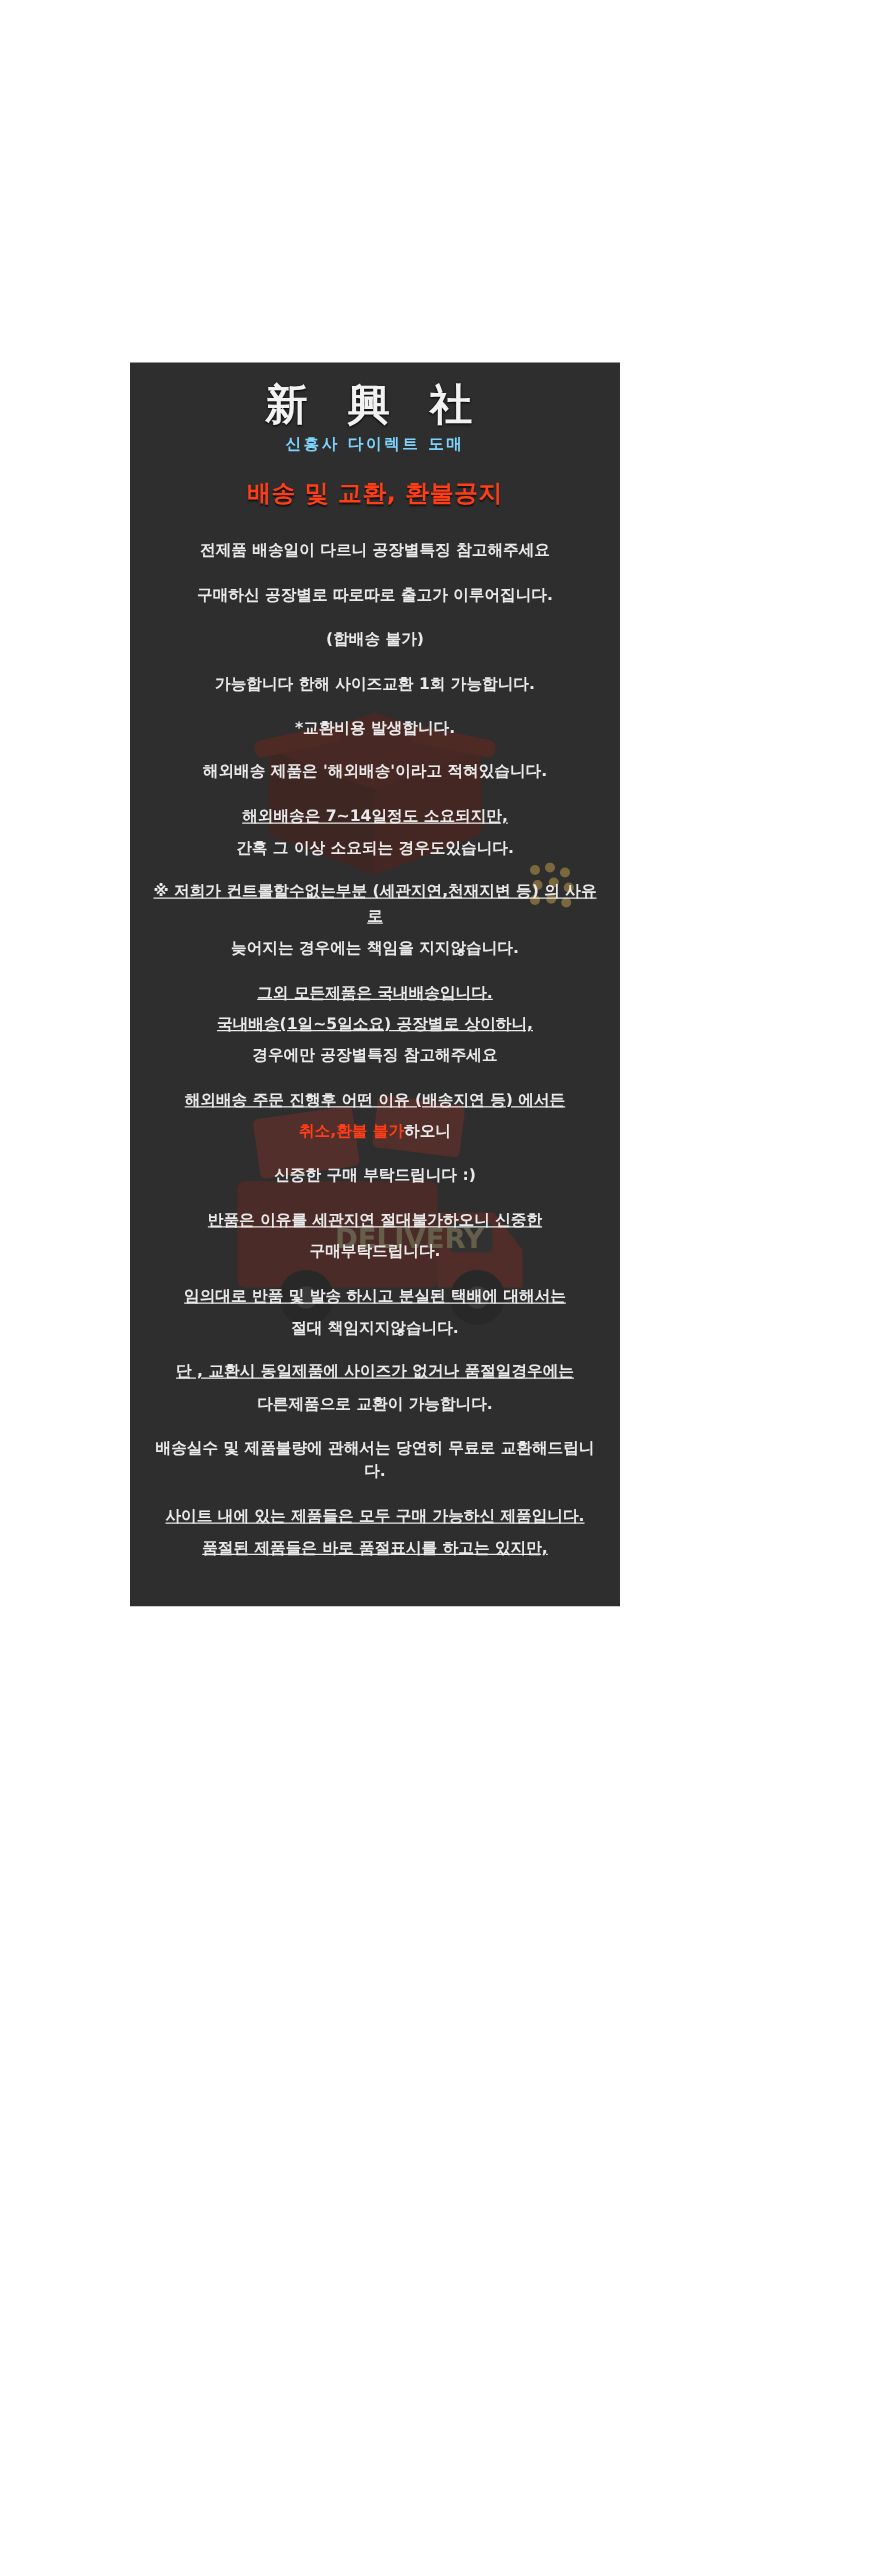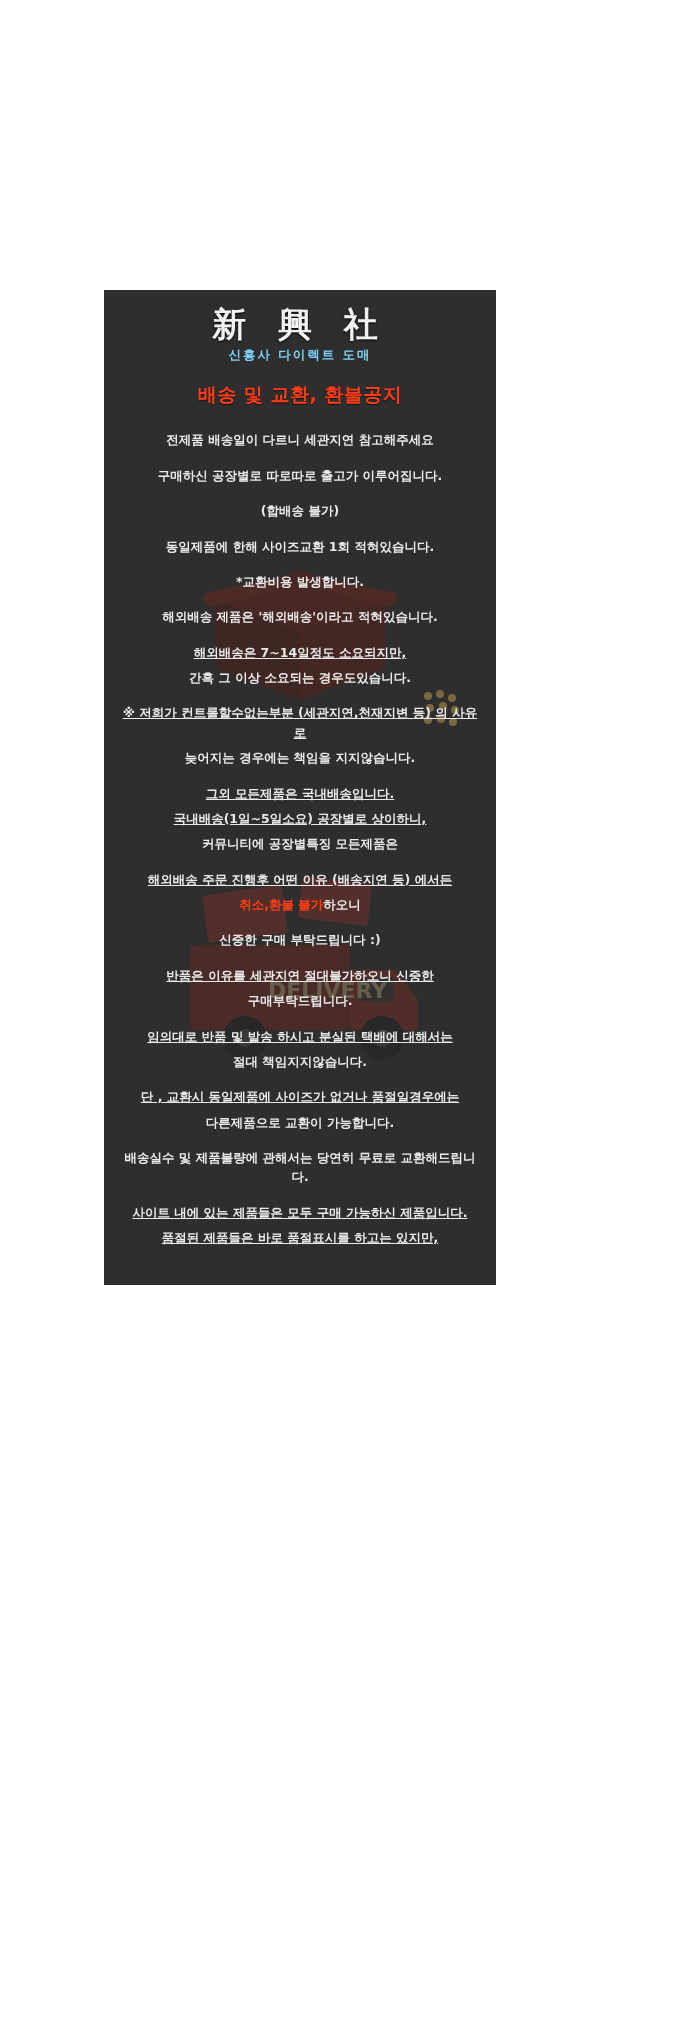--- a/index.html
+++ b/index.html
@@ -150,37 +150,37 @@
       </g>
     </svg>
 
     <div class="content">
 
       <div class="logo-cjk">新 興 社</div>
       <div class="logo-sub">신흥사 다이렉트 도매</div>
 
       <div class="headline">배송 및 교환, 환불공지</div>
 
-      <p class="line">전제품 배송일이 다르니 세관지연 참고해주세요</p>
+      <p class="line">전제품 배송일이 다르니 공장별특징 참고해주세요</p>
       <p class="line">구매하신 공장별로 따로따로 출고가 이루어집니다.</p>
       <p class="line">(합배송 불가)</p>
-      <p class="line">동일제품에 한해 사이즈교환 1회 적혀있습니다.</p>
+      <p class="line">가능합니다 한해 사이즈교환 1회 가능합니다.</p>
       <p class="line">*교환비용 발생합니다.</p>
 
 
       <p class="line">해외배송 제품은 '해외배송'이라고 적혀있습니다.</p>
       <p class="line tight">해외배송은 7~14일정도 소요되지만,</p>
       <p class="line">간혹 그 이상 소요되는 경우도있습니다.</p>
 
       <p class="line tight">※ 저희가 컨트롤할수없는부분 (세관지연,천재지변 등) 의 사유로</p>
       <p class="line">늦어지는 경우에는 책임을 지지않습니다.</p>
 
       <p class="line tight orange">그외 모든제품은 국내배송입니다.</p>
       <p class="line tight">국내배송(1일~5일소요) 공장별로 상이하니,</p>
-      <p class="line">커뮤니티에 공장별특징 모든제품은</p>
+      <p class="line">경우에만 공장별특징 참고해주세요</p>
 
       <p class="line tight">해외배송 주문 진행후 어떤 이유 (배송지연 등) 에서든</p>
       <p class="line">
         <span class="red">취소,환불 불가</span><span>하오니</span>
       </p>
       <p class="line orange">신중한 구매 부탁드립니다 :)</p>
 
       <p class="line tight">반품은 이유를 세관지연 절대불가하오니 신중한</p>
       <p class="line">구매부탁드립니다.</p>
 

